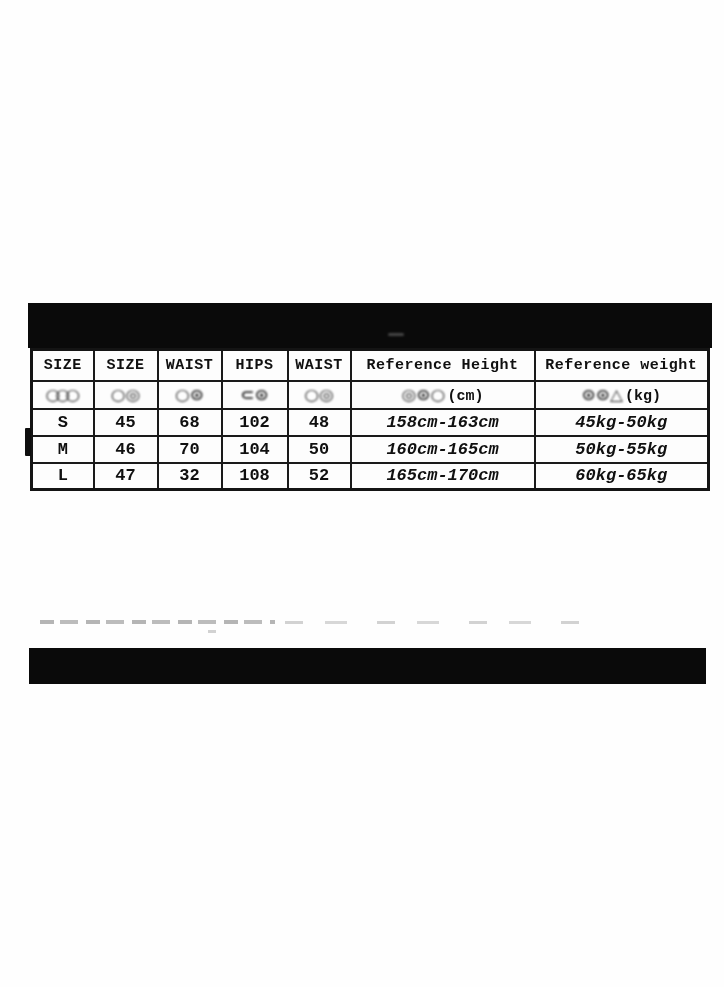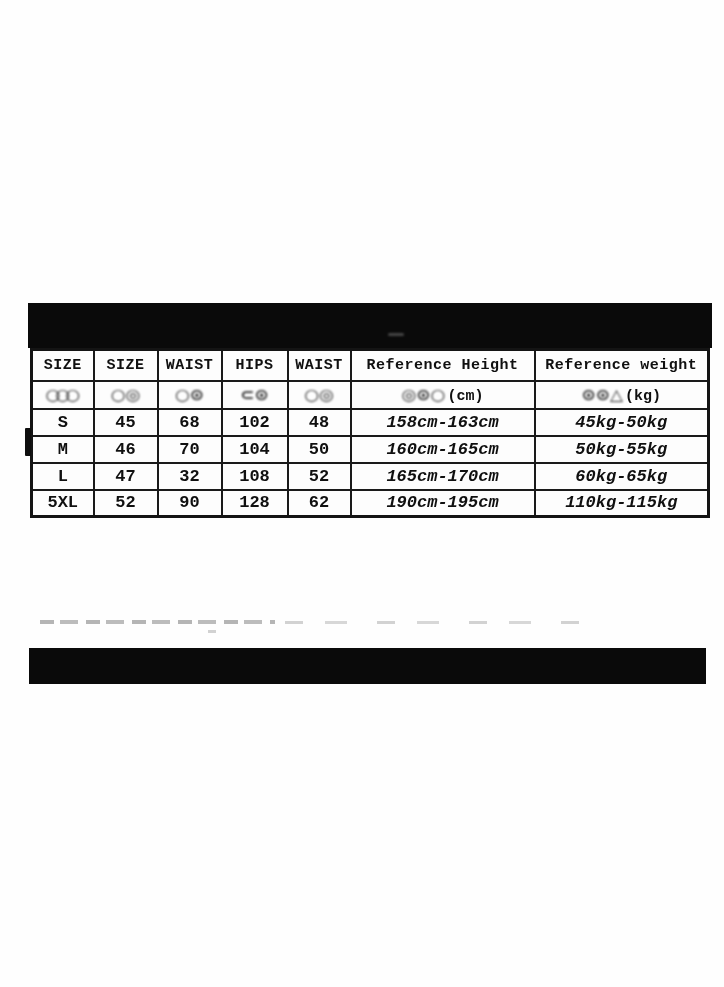--- a/index.html
+++ b/index.html
@@ -176,29 +176,20 @@
       </tr>
       <tr class="data-row">
         <td>L</td>
         <td>47</td>
         <td>32</td>
         <td>108</td>
         <td>52</td>
         <td class="range-cell">165cm-170cm</td>
         <td class="range-cell">60kg-65kg</td>
       </tr>
-      <tr class="data-row">
-        <td>5XL</td>
-        <td>52</td>
-        <td>90</td>
-        <td>128</td>
-        <td>62</td>
-        <td class="range-cell">190cm-195cm</td>
-        <td class="range-cell">110kg-115kg</td>
-      </tr>
     </tbody>
   </table>
 
   <div class="left-tick"></div>
   <div class="smudge-line"></div>
   <div class="smudge-line-2"></div>
   <div class="smudge-dot"></div>
 
   <div class="bottom-bar"></div>
 

